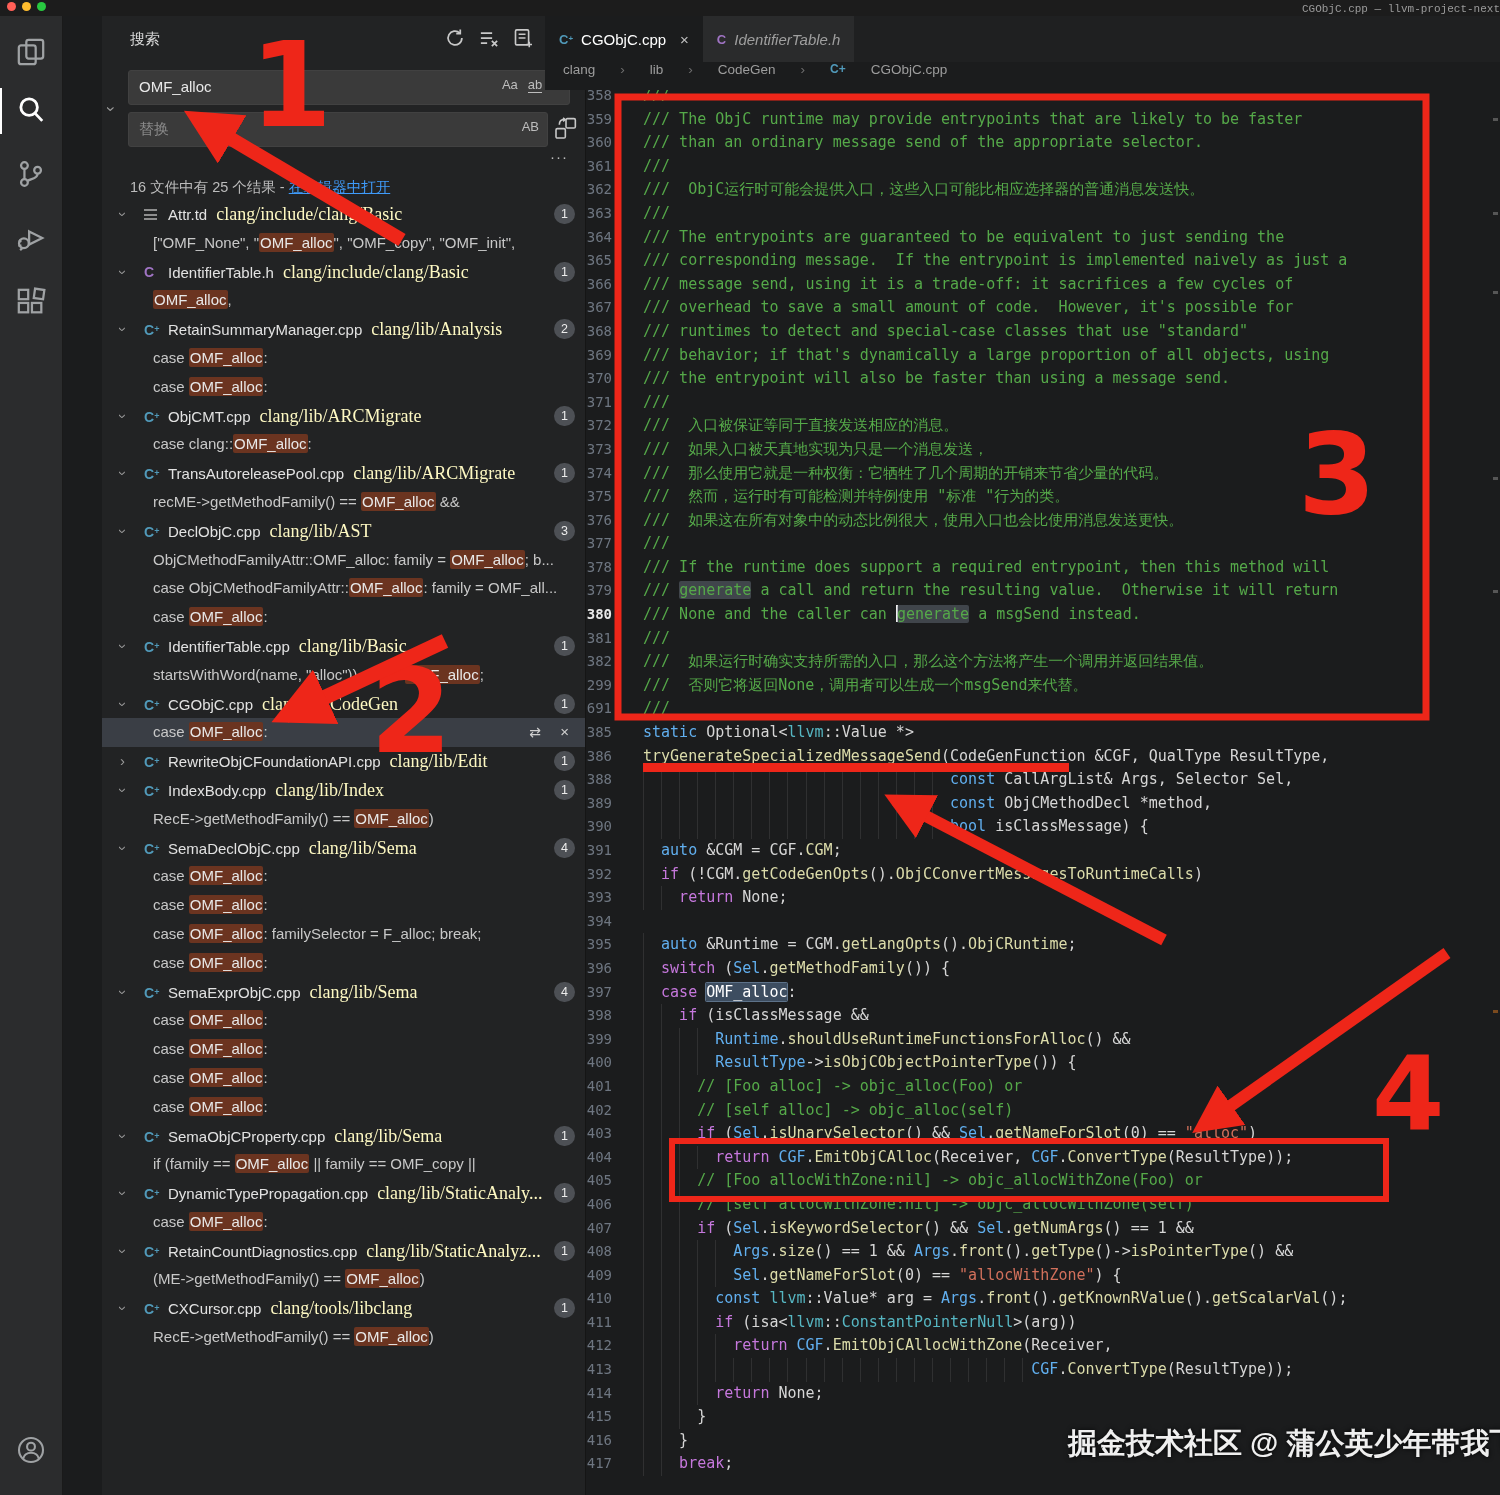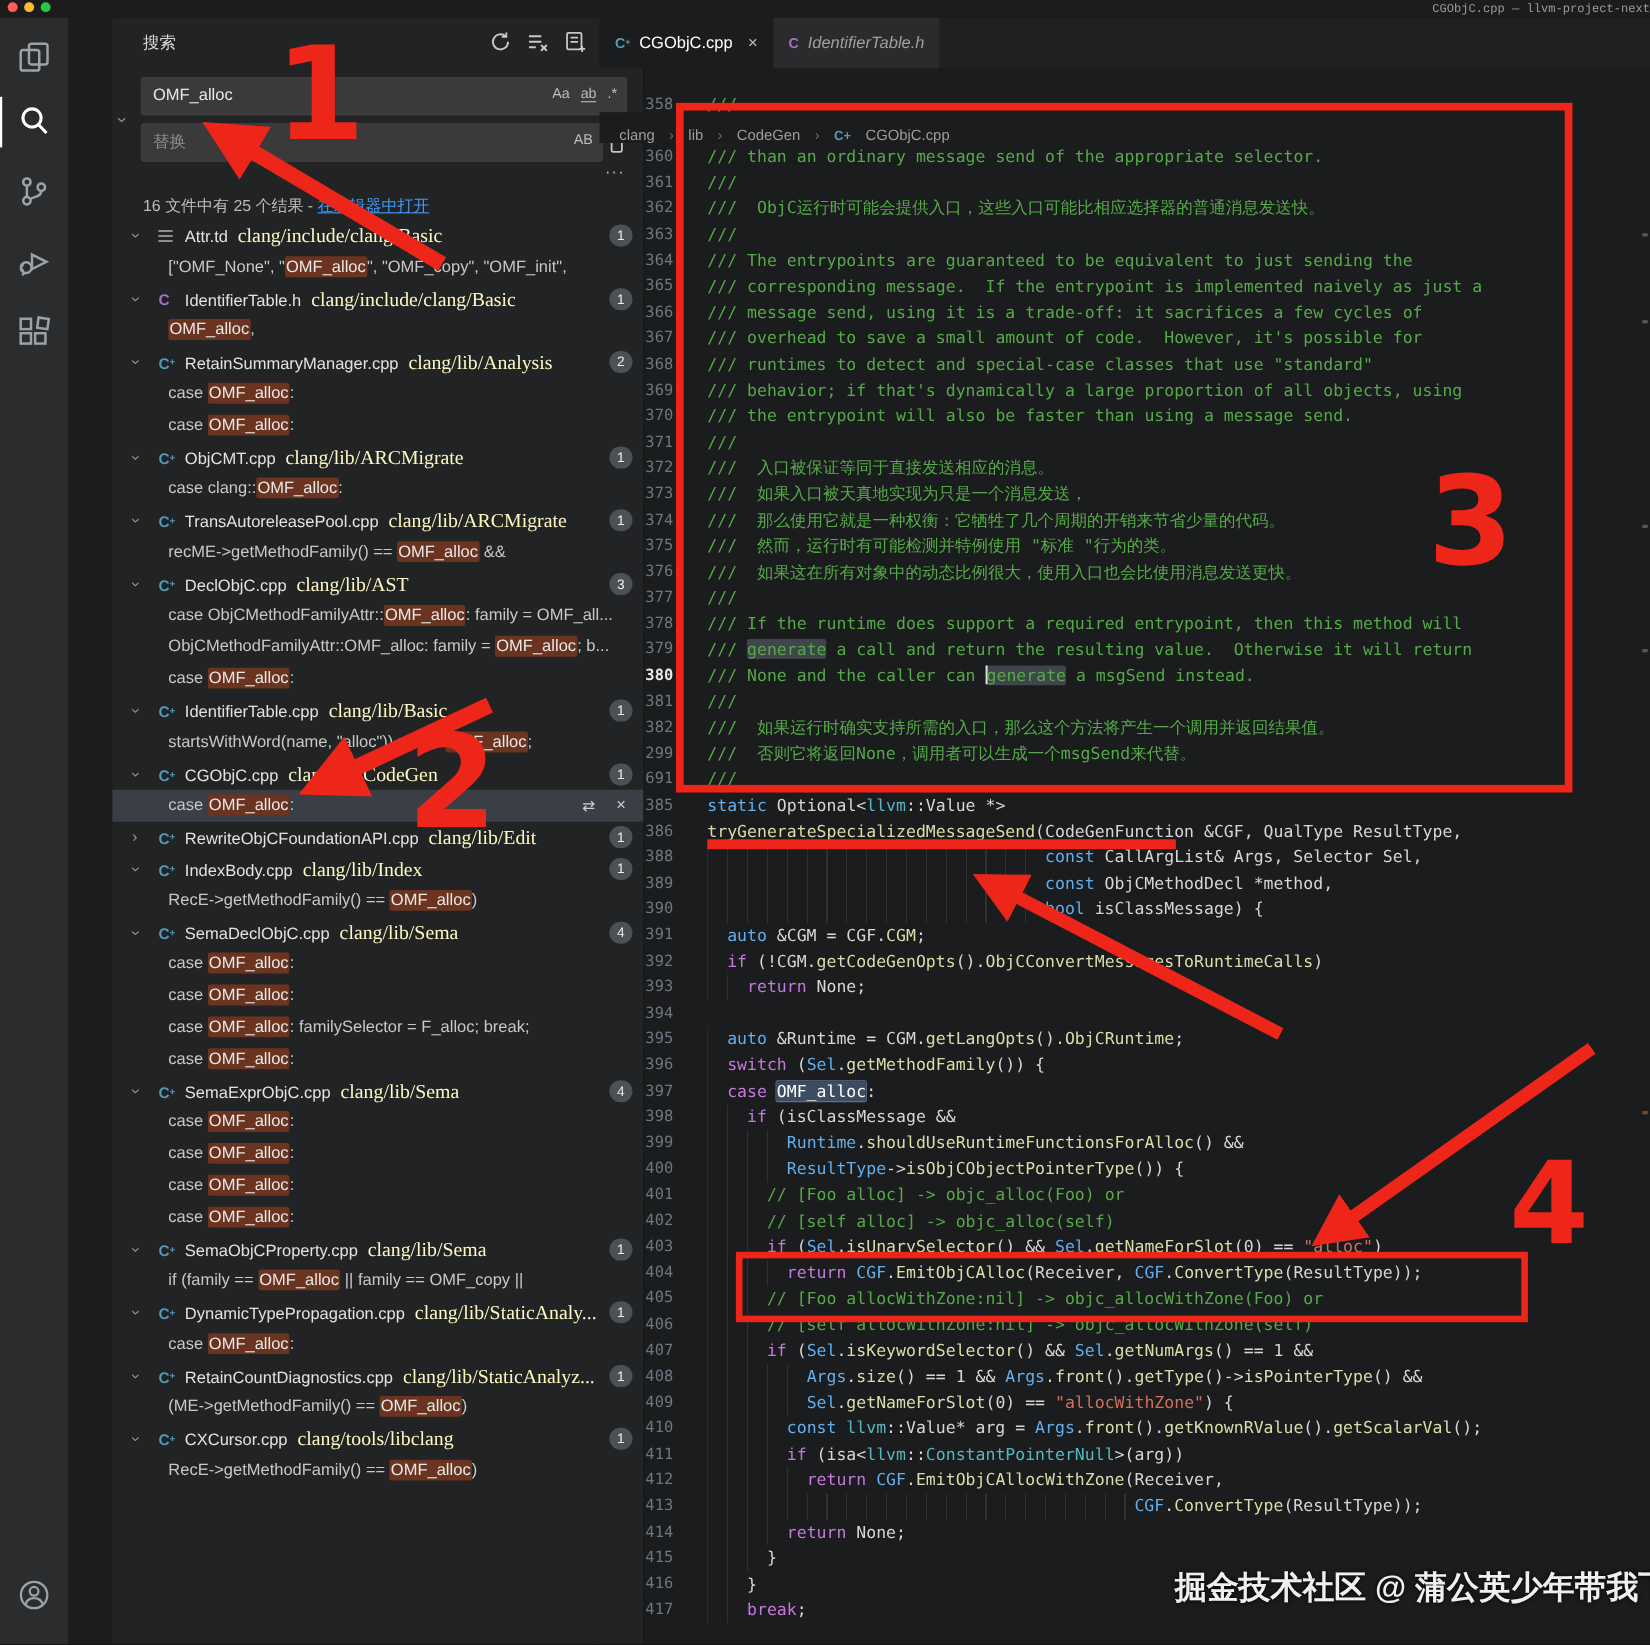--- a/index.html
+++ b/index.html
@@ -51,21 +51,21 @@
   .ract.rep{right:44px;} .ract.cls{right:16px;font-size:15px;}
   
   .tabbar{position:absolute;left:545px;top:16px;width:955px;height:46px;background:#1f2021;z-index:3;display:flex;}
   .tab{height:46px;display:flex;align-items:center;padding:0 14px;font-size:15px;gap:8px;}
   .tab.active{background:#1b1c1d;color:#ffffff;}
   .tab.preview{background:#2a2b2c;color:#9f9f9f;font-style:italic;}
   .tab .tico{font-weight:bold;font-size:13px;}
   .tab .tico.cpp{color:#519aba;font-style:normal;} .tab .tico.cpp i{font-style:normal;font-size:8px;vertical-align:3px;}
   .tab .tico.hdr{color:#a074c4;font-style:normal;}
   .tab .tclose{color:#c0c0c0;margin-left:6px;font-size:15px;}
-  .breadcrumb{position:absolute;left:545px;top:62px;width:955px;height:28px;background:#1b1c1d;z-index:3;display:flex;align-items:flex-end;gap:13px;padding-left:18px;font-size:13.5px;color:#9d9d9d;box-sizing:border-box;margin-top:40px;}
+  .breadcrumb{position:absolute;left:545px;top:62px;width:955px;height:28px;background:#1b1c1d;z-index:3;display:flex;align-items:flex-start;gap:25px;padding-left:18px;font-size:13.5px;color:#9d9d9d;box-sizing:border-box;}
   .breadcrumb .bsep{color:#6d6d6d;}
   .breadcrumb .bico{color:#519aba;font-weight:bold;font-size:12px;}
   #code{position:absolute;left:545px;top:84px;width:955px;height:1411px;background:#1b1c1d;z-index:1;font-family:"DejaVu Sans Mono", monospace;font-size:15px;}
   .line{display:flex;height:23.6px;line-height:23.6px;}
   .ln{flex:0 0 67px;text-align:right;color:#6e7681;font-size:14px;}
   .ln.cur{color:#e8e8e8;font-weight:bold;}
   .lgap{flex:0 0 31px;}
   .ind{flex:0 0 auto;}
   .ind.g{background:repeating-linear-gradient(to right, rgba(255,255,255,0.09) 0 1px, transparent 1px 18.06px);}
   .txt{white-space:pre;}
@@ -199,22 +199,22 @@
         <div class="trow frow"><span class="tchev open">›</span><span class="fico hdr">C</span><span class="fname">IdentifierTable.h</span><span class="fpath">clang/include/clang/Basic</span><span class="badge">1</span></div>
         <div class="trow mrow"><span class="mtext"><span class="mhl">OMF_alloc</span><span class="mseg">,</span></span></div>
         <div class="trow frow"><span class="tchev open">›</span><span class="fico cpp">C<i>+</i></span><span class="fname">RetainSummaryManager.cpp</span><span class="fpath">clang/lib/Analysis</span><span class="badge">2</span></div>
         <div class="trow mrow"><span class="mtext"><span class="mseg">case </span><span class="mhl">OMF_alloc</span><span class="mseg">:</span></span></div>
         <div class="trow mrow"><span class="mtext"><span class="mseg">case </span><span class="mhl">OMF_alloc</span><span class="mseg">:</span></span></div>
         <div class="trow frow"><span class="tchev open">›</span><span class="fico cpp">C<i>+</i></span><span class="fname">ObjCMT.cpp</span><span class="fpath">clang/lib/ARCMigrate</span><span class="badge">1</span></div>
         <div class="trow mrow"><span class="mtext"><span class="mseg">case clang::</span><span class="mhl">OMF_alloc</span><span class="mseg">:</span></span></div>
         <div class="trow frow"><span class="tchev open">›</span><span class="fico cpp">C<i>+</i></span><span class="fname">TransAutoreleasePool.cpp</span><span class="fpath">clang/lib/ARCMigrate</span><span class="badge">1</span></div>
         <div class="trow mrow"><span class="mtext"><span class="mseg">recME-&gt;getMethodFamily() == </span><span class="mhl">OMF_alloc</span><span class="mseg"> &amp;&amp;</span></span></div>
         <div class="trow frow"><span class="tchev open">›</span><span class="fico cpp">C<i>+</i></span><span class="fname">DeclObjC.cpp</span><span class="fpath">clang/lib/AST</span><span class="badge">3</span></div>
+        <div class="trow mrow"><span class="mtext"><span class="mseg">ObjCMethodFamilyAttr::OMF_alloc: family = </span><span class="mhl">OMF_alloc</span><span class="mseg">; b...</span></span></div>
         <div class="trow mrow"><span class="mtext"><span class="mseg">case ObjCMethodFamilyAttr::</span><span class="mhl">OMF_alloc</span><span class="mseg">: family = OMF_all...</span></span></div>
-        <div class="trow mrow"><span class="mtext"><span class="mseg">ObjCMethodFamilyAttr::OMF_alloc: family = </span><span class="mhl">OMF_alloc</span><span class="mseg">; b...</span></span></div>
         <div class="trow mrow"><span class="mtext"><span class="mseg">case </span><span class="mhl">OMF_alloc</span><span class="mseg">:</span></span></div>
         <div class="trow frow"><span class="tchev open">›</span><span class="fico cpp">C<i>+</i></span><span class="fname">IdentifierTable.cpp</span><span class="fpath">clang/lib/Basic</span><span class="badge">1</span></div>
         <div class="trow mrow"><span class="mtext"><span class="mseg">startsWithWord(name, "alloc")) return </span><span class="mhl">OMF_alloc</span><span class="mseg">;</span></span></div>
         <div class="trow frow"><span class="tchev open">›</span><span class="fico cpp">C<i>+</i></span><span class="fname">CGObjC.cpp</span><span class="fpath">clang/lib/CodeGen</span><span class="badge">1</span></div>
         <div class="trow mrow sel"><span class="mtext"><span class="mseg">case </span><span class="mhl">OMF_alloc</span><span class="mseg">:</span></span><span class="ract rep">⇄</span><span class="ract cls">×</span></div>
         <div class="trow frow"><span class="tchev">›</span><span class="fico cpp">C<i>+</i></span><span class="fname">RewriteObjCFoundationAPI.cpp</span><span class="fpath">clang/lib/Edit</span><span class="badge">1</span></div>
         <div class="trow frow"><span class="tchev open">›</span><span class="fico cpp">C<i>+</i></span><span class="fname">IndexBody.cpp</span><span class="fpath">clang/lib/Index</span><span class="badge">1</span></div>
         <div class="trow mrow"><span class="mtext"><span class="mseg">RecE-&gt;getMethodFamily() == </span><span class="mhl">OMF_alloc</span><span class="mseg">)</span></span></div>
         <div class="trow frow"><span class="tchev open">›</span><span class="fico cpp">C<i>+</i></span><span class="fname">SemaDeclObjC.cpp</span><span class="fpath">clang/lib/Sema</span><span class="badge">4</span></div>
         <div class="trow mrow"><span class="mtext"><span class="mseg">case </span><span class="mhl">OMF_alloc</span><span class="mseg">:</span></span></div>

